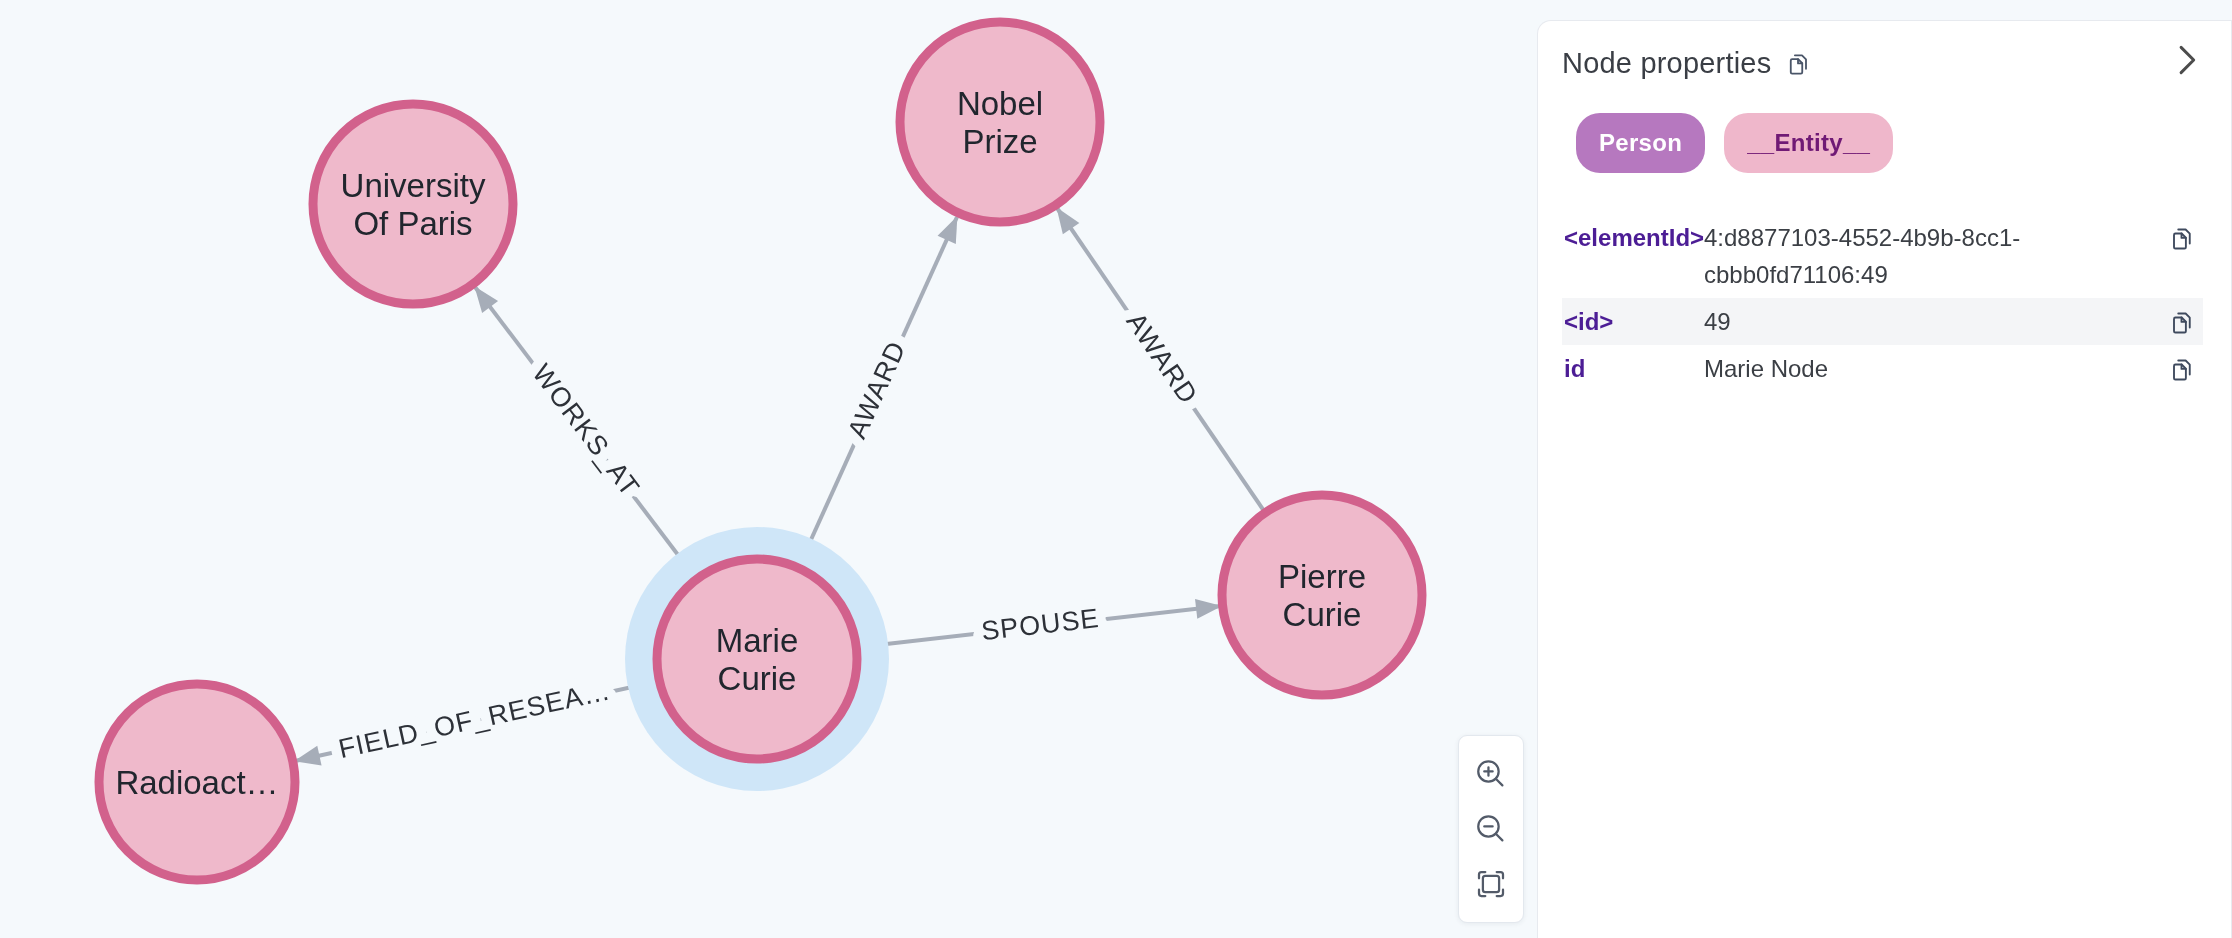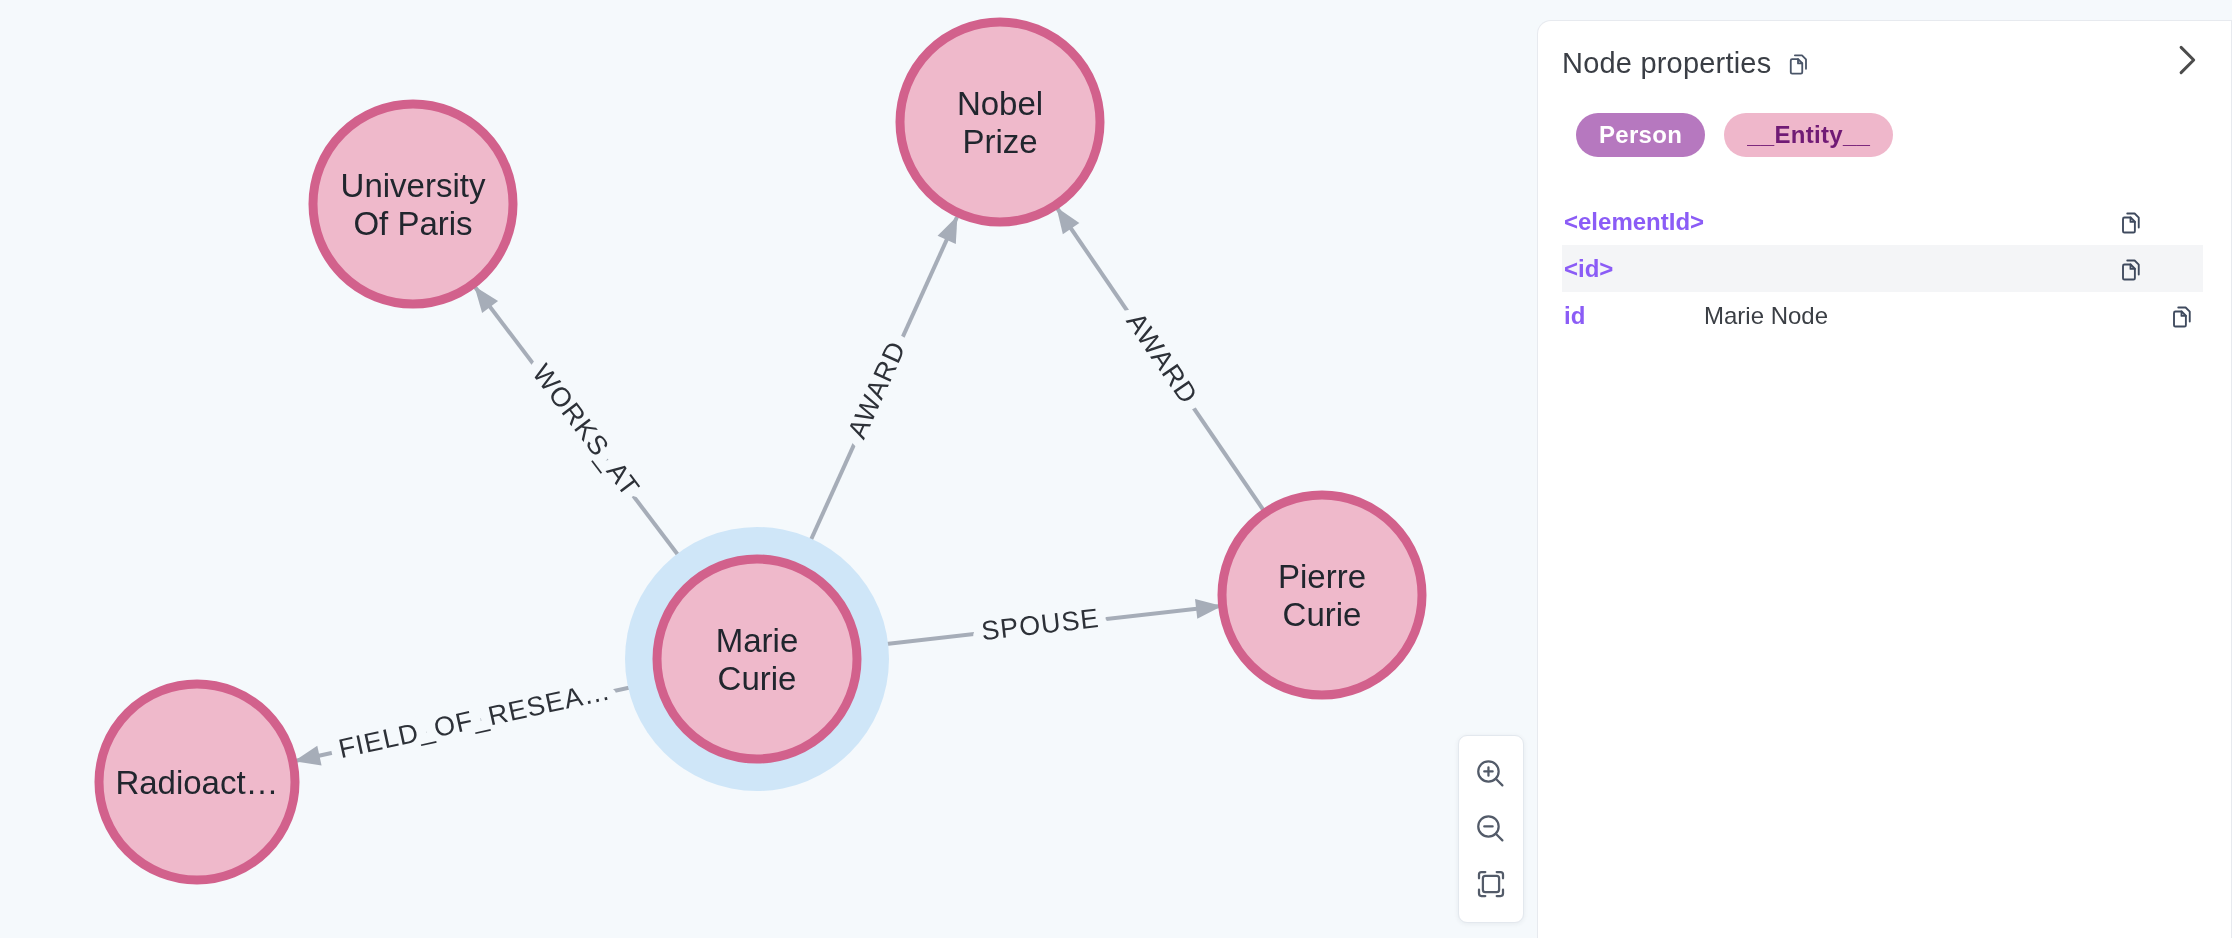--- a/index.html
+++ b/index.html
@@ -41,33 +41,33 @@
   }
   .panel-header{display:flex;align-items:center;gap:13px;position:relative;}
   .panel-title{font-size:29px;font-weight:400;color:#3a3e45;margin:0;letter-spacing:.2px;text-align:center;}
   .icon-btn{background:none;border:0;padding:0;margin:0;cursor:pointer;line-height:0;}
   .title-copy{color:#4a5568;}
   .title-copy svg{width:29px;height:29px;}
   .collapse-btn{position:absolute;right:-4px;top:-8px;color:#4c4c4c;}
   .collapse-btn svg{width:42px;height:42px;}
   .chips{display:flex;gap:19px;margin:33px 0 0 14px;}
   .chip{
-    height:44px;border-radius:24px;display:inline-flex;align-items:center;
+    height:60px;border-radius:24px;display:inline-flex;align-items:center;
     padding:0 23px;font-size:24px;font-weight:bold;letter-spacing:.3px;cursor:pointer;border:0;
     font-family:"Liberation Sans","DejaVu Sans",sans-serif;
   }
   .chip-person{background:#b678bf;color:#ffffff;}
   .chip-entity{background:#efb7cb;color:#701a75;}
   .props{margin-top:41px;}
   .prop-row{
     display:grid;grid-template-columns:140px 448px 1fr;align-items:start;
     padding:5px 0 5px 2px;font-size:24px;line-height:37px;
   }
   .prop-row.zebra{background:#f4f5f7;}
-  .prop-key{font-weight:bold;color:#8b5cf6;}
+  .prop-key{font-weight:bold;color:#4c1d95;}
   .prop-val{color:#3b3f45;overflow-wrap:break-word;}
   .copy-btn{justify-self:end;margin:4px 6px 0 0;color:#3f4a5e;}
   .copy-btn svg{width:30px;height:30px;}
 </style>
 </head>
 <body>
 
 <div class="stage">
   <svg id="graph-svg" width="2232" height="938" viewBox="0 0 2232 938">
       <defs>
@@ -155,28 +155,30 @@
       </svg>
     </button>
   </div>
   <div class="chips" id="chips">
       <button class="chip chip-person">Person</button>
       <button class="chip chip-entity">__Entity__</button>
     </div>
   <div class="props" id="props">
       <div class="prop-row">
         <div class="prop-key">&lt;elementId&gt;</div>
+        <div class="prop-val">4:d8877103-4552-4b9b-8cc1-cbbb0fd71106:49</div>
         <button class="icon-btn copy-btn"><svg viewBox="0 0 24 24" fill="none" stroke="currentColor" stroke-width="1.5" stroke-linecap="round" stroke-linejoin="round">
             <path d="M9 5.2h5.9l3.3 3.3v7.9"></path>
             <path d="M6.7 8.4h5l3.4 3.4v7.5c0 .6-.5 1.1-1.1 1.1H6.7c-.6 0-1.1-.5-1.1-1.1V9.5c0-.6.5-1.1 1.1-1.1z"></path>
             <path d="M11.6 8.4v3.5h3.5"></path>
           </svg></button>
       </div>
       <div class="prop-row zebra">
         <div class="prop-key">&lt;id&gt;</div>
+        <div class="prop-val">49</div>
         <button class="icon-btn copy-btn"><svg viewBox="0 0 24 24" fill="none" stroke="currentColor" stroke-width="1.5" stroke-linecap="round" stroke-linejoin="round">
             <path d="M9 5.2h5.9l3.3 3.3v7.9"></path>
             <path d="M6.7 8.4h5l3.4 3.4v7.5c0 .6-.5 1.1-1.1 1.1H6.7c-.6 0-1.1-.5-1.1-1.1V9.5c0-.6.5-1.1 1.1-1.1z"></path>
             <path d="M11.6 8.4v3.5h3.5"></path>
           </svg></button>
       </div>
       <div class="prop-row">
         <div class="prop-key">id</div>
         <div class="prop-val">Marie Node</div>
         <button class="icon-btn copy-btn"><svg viewBox="0 0 24 24" fill="none" stroke="currentColor" stroke-width="1.5" stroke-linecap="round" stroke-linejoin="round">

